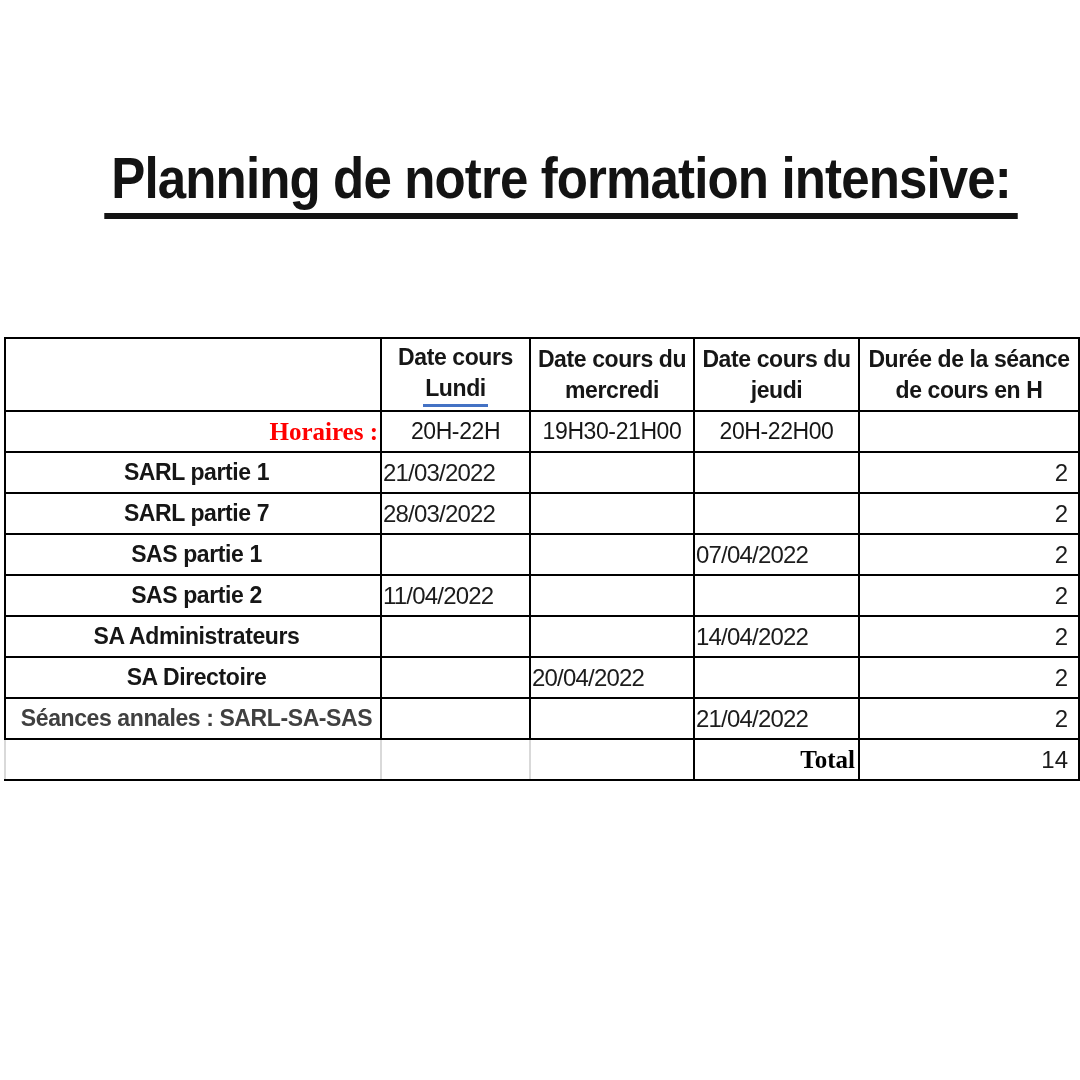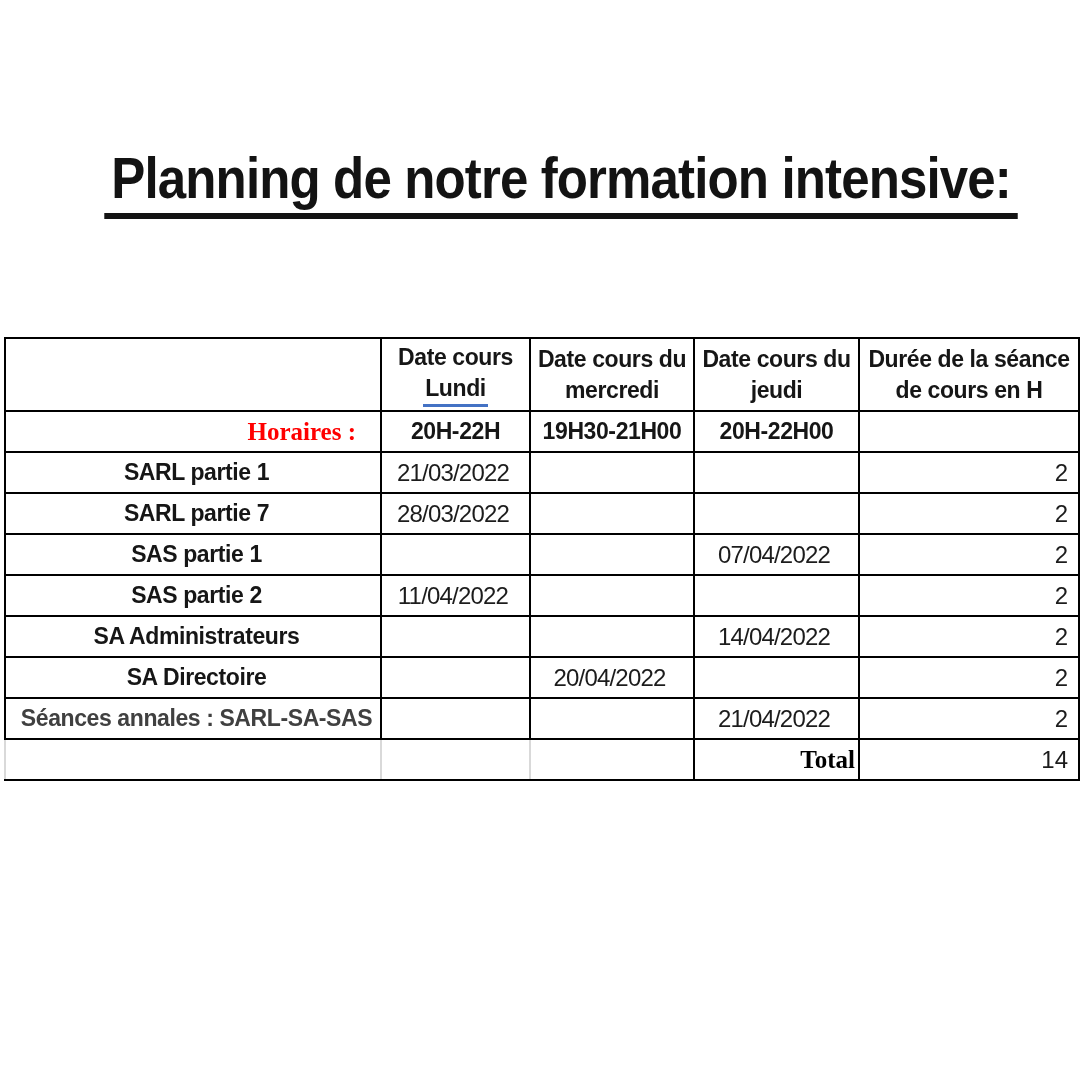--- a/index.html
+++ b/index.html
@@ -52,36 +52,36 @@
   }
   .lundi-u {
     display:inline-block;
     border-bottom:3px solid #4472C4;
     padding:0 2px 0 2px;
   }
 
   td.horaires-label {
     font-family:"Liberation Serif", serif;
     font-weight:bold; color:#FF0000;
-    text-align:right; font-size:25px; padding-right:24px;
+    text-align:right; font-size:25px; padding-right:2px;
   }
   td.horaires-val {
-    font-weight:bold; text-align:center;
+    font-weight:normal; text-align:center;
     font-size:23px; letter-spacing:-0.4px;
   }
 
   td.row-label {
     font-weight:bold; text-align:center;
     font-size:23px; letter-spacing:-0.4px;
     padding-left:8px;
   }
   td.row-label.red { color:#404040; }
 
   td.date-cell {
-    text-align:center; font-size:24px;
+    text-align:left; font-size:24px;
     letter-spacing:-0.8px; padding-right:6px;
     font-weight:normal; color:#1c1c1c;
   }
   td.duree-cell {
     text-align:right; font-size:24px;
     padding-right:10px; font-weight:normal; color:#1c1c1c;
   }
 
   td.total-label {
     font-family:"Liberation Serif", serif;

